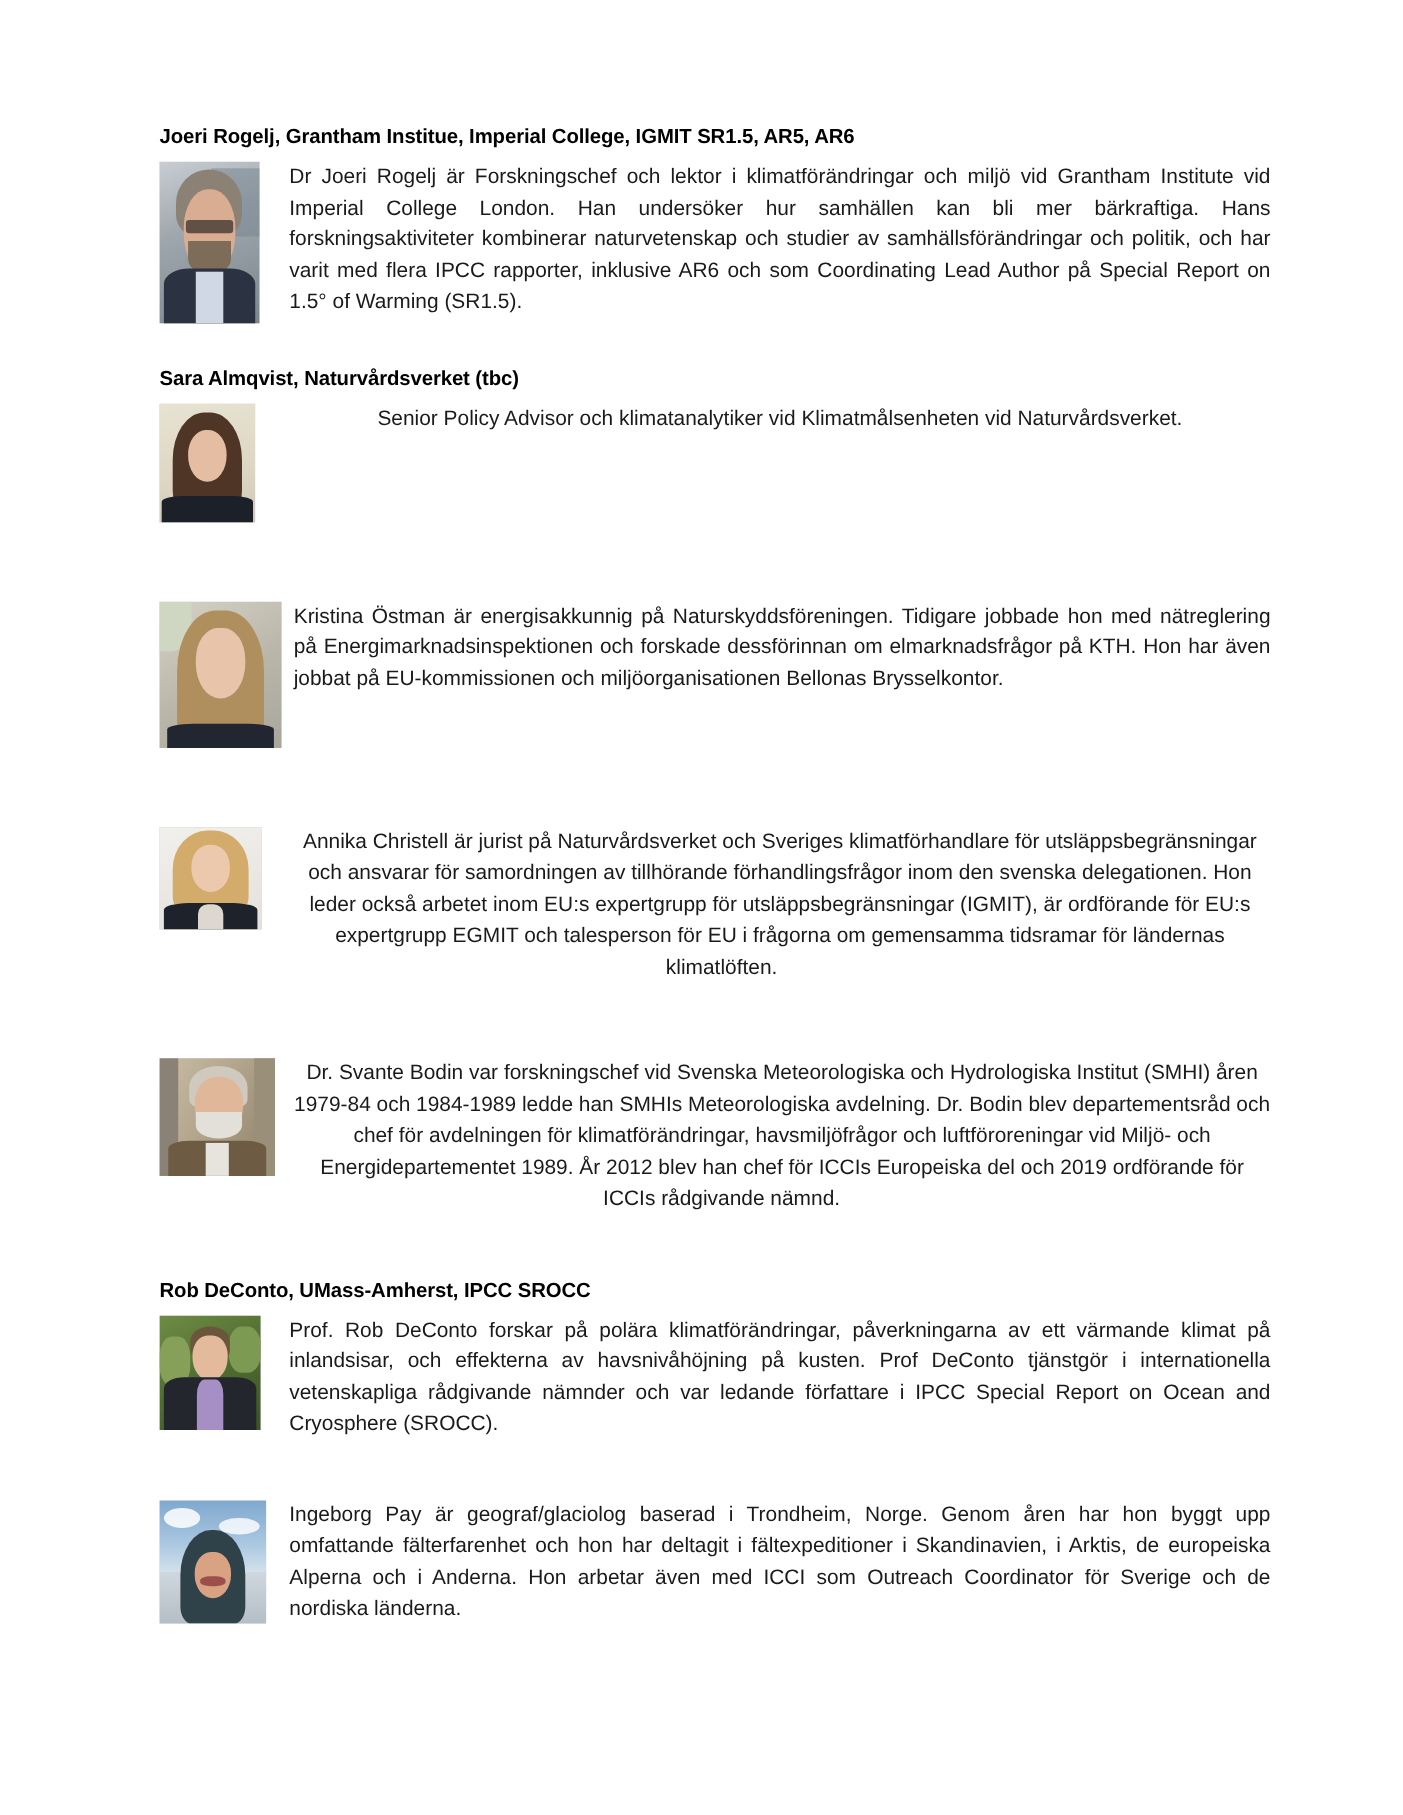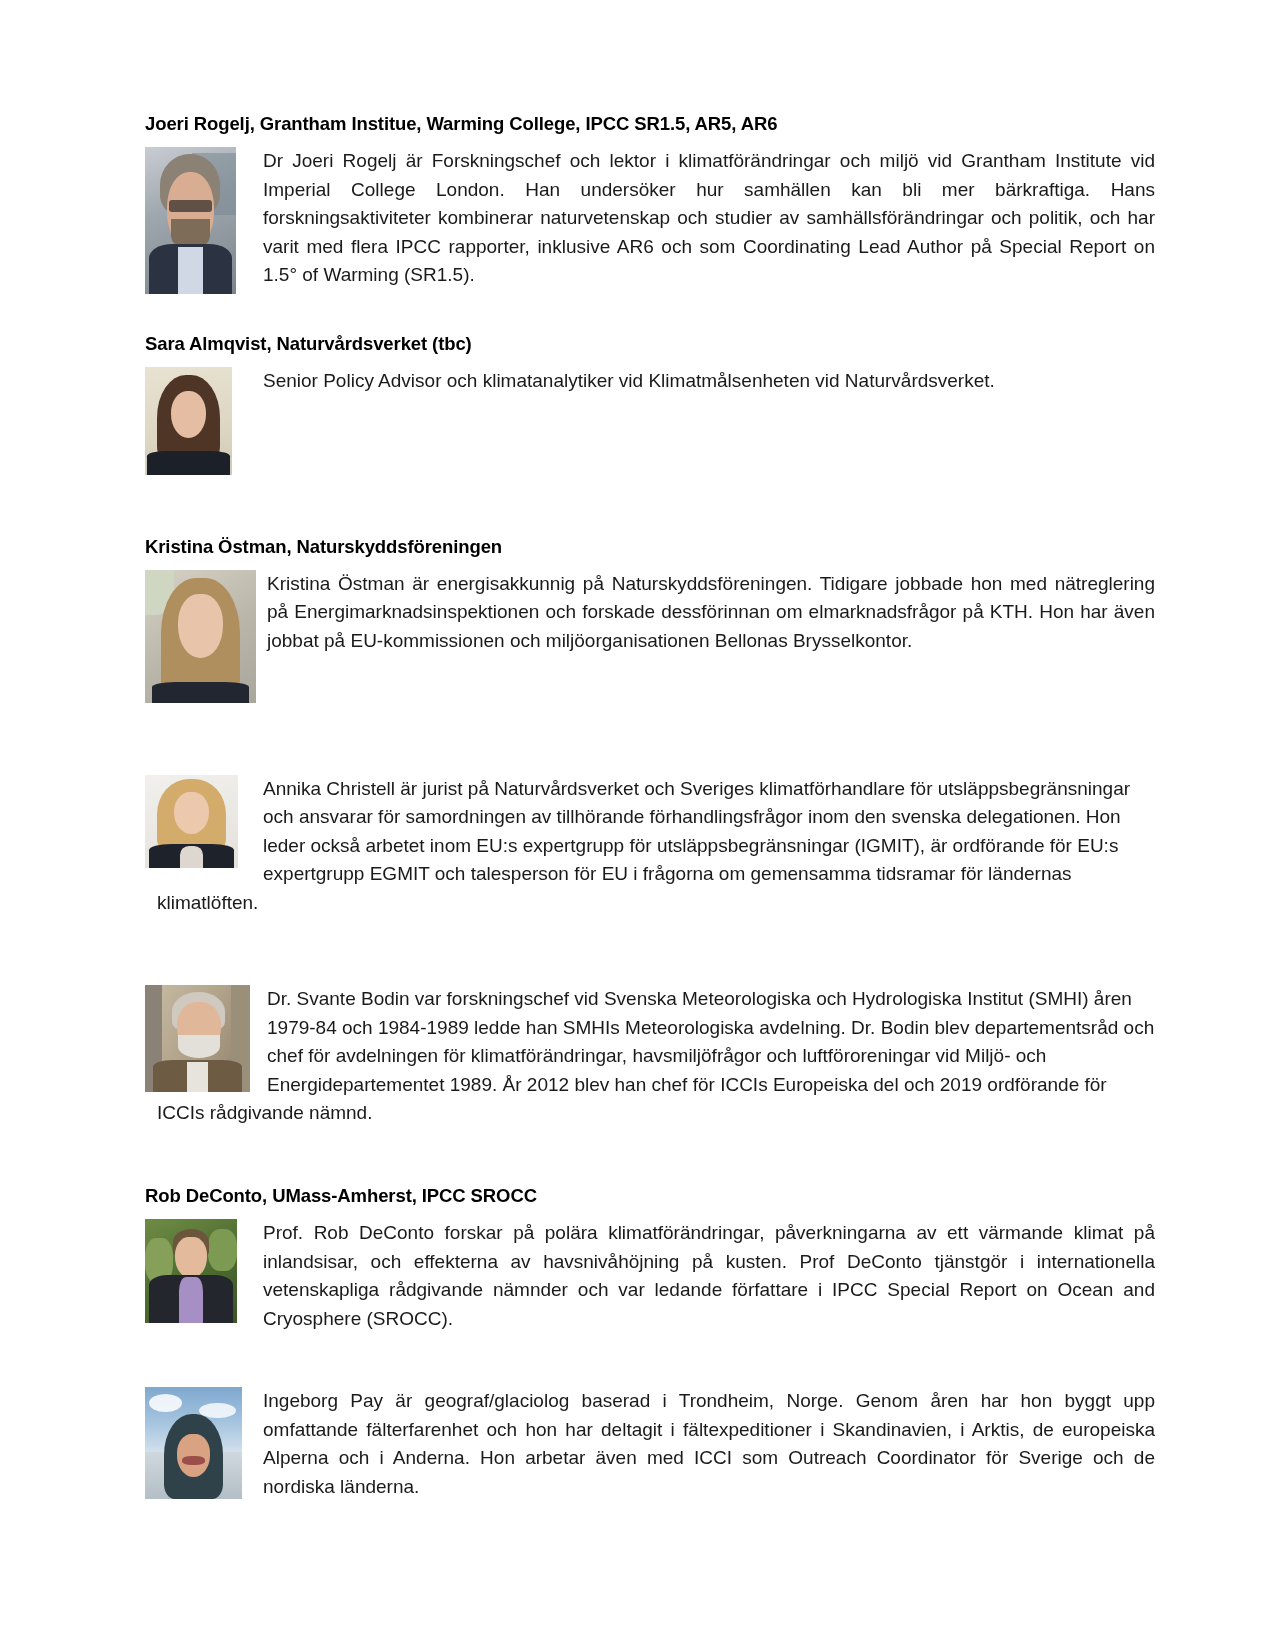--- a/index.html
+++ b/index.html
@@ -67,40 +67,40 @@
 
   .bio-text {
     font-size: 19px;
     line-height: 1.5;
     color: #1a1a1a;
     text-align: justify;
     margin: 12px;
     padding: 0;
   }
   .bio-text.left-align {
-    text-align: left;
+    text-align: center;
   }
 
   .clearfix::after {
     content: "";
     display: block;
     clear: both;
   }
   .gap-md { height: 30px; }
   .gap-lg { height: 44px; }
   .gap-xl { height: 56px; }
 </style>
 </head>
 <body>
 
 <div class="page">
   <div class="content">
 
     <div class="bio-entry">
-      <div class="bio-heading">Joeri Rogelj, Grantham Institue, Warming College, IPCC SR1.5, AR5, AR6</div>
+      <div class="bio-heading">Joeri Rogelj, Grantham Institue, Imperial College, IGMIT SR1.5, AR5, AR6</div>
       <div class="bio-body clearfix">
         <div class="photo" style="width:91px;height:147px;margin-right:27px;">
           <div class="bg" style="left:0;top:0;width:100%;height:100%;background:linear-gradient(160deg,#c8cdd2 0%,#9fa7ae 40%,#7d858c 100%);"></div>
           <div class="extra1" style="left:52%;top:4%;width:48%;height:42%;background:rgba(120,135,145,0.55);"></div>
           <div class="hair" style="left:16%;top:5%;width:66%;height:42%;background:#8b8175;border-radius:50% 50% 34% 34%;"></div>
           <div class="face" style="left:24%;top:17%;width:52%;height:52%;background:#d9ad91;border-radius:46% 46% 48% 48%;"></div>
           <div class="extra2" style="left:26%;top:36%;width:48%;height:8%;background:#4a4038;border-radius:3px;opacity:0.85;"></div>
           <div class="extra3" style="left:29%;top:49%;width:42%;height:20%;background:#7d6c58;border-radius:0 0 46% 46%;"></div>
           <div class="torso" style="left:4%;top:66%;width:92%;height:34%;background:#2b3242;border-radius:28% 28% 0 0;"></div>
           <div style="position:absolute;left:36%;top:68%;width:28%;height:32%;background:#cfd8e4;"></div>
@@ -120,21 +120,20 @@
           <div class="face" style="left:30%;top:22%;width:40%;height:44%;background:#e4bda2;border-radius:46% 46% 50% 50%;"></div>
           <div class="torso" style="left:2%;top:78%;width:96%;height:22%;background:#1c2029;border-radius:22% 22% 0 0;"></div>
         </div>
         <div class="bio-text left-align">Senior Policy Advisor och klimatanalytiker vid Klimatmålsenheten vid Naturvårdsverket.</div>
       </div>
     </div>
 
     <div class="gap-xl"></div>
 
     <div class="bio-entry">
-      <div class="bio-heading">Kristina Östman, Naturskyddsföreningen</div>
       <div class="bio-body clearfix">
         <div class="photo" style="width:111px;height:133px;margin-right:11px;">
           <div class="bg" style="left:0;top:0;width:100%;height:100%;background:linear-gradient(150deg,#d6d2c6 0%,#b9b5a9 55%,#a9a69c 100%);"></div>
           <div class="extra1" style="left:0;top:0;width:26%;height:34%;background:#cfd6c2;border-radius:0 0 60% 0;"></div>
           <div class="hair" style="left:14%;top:6%;width:72%;height:94%;background:#b08f5e;border-radius:44% 44% 18% 18%;"></div>
           <div class="face" style="left:30%;top:18%;width:40%;height:48%;background:#e8c4aa;border-radius:45% 45% 50% 50%;"></div>
           <div class="torso" style="left:6%;top:84%;width:88%;height:16%;background:#222630;border-radius:24% 24% 0 0;"></div>
         </div>
         <div class="bio-text">Kristina Östman är energisakkunnig på Naturskyddsföreningen. Tidigare jobbade hon med nätreglering på Energimarknadsinspektionen och forskade dessförinnan om elmarknadsfrågor på KTH. Hon har även jobbat på EU-kommissionen och miljöorganisationen Bellonas Brysselkontor.</div>
       </div>

